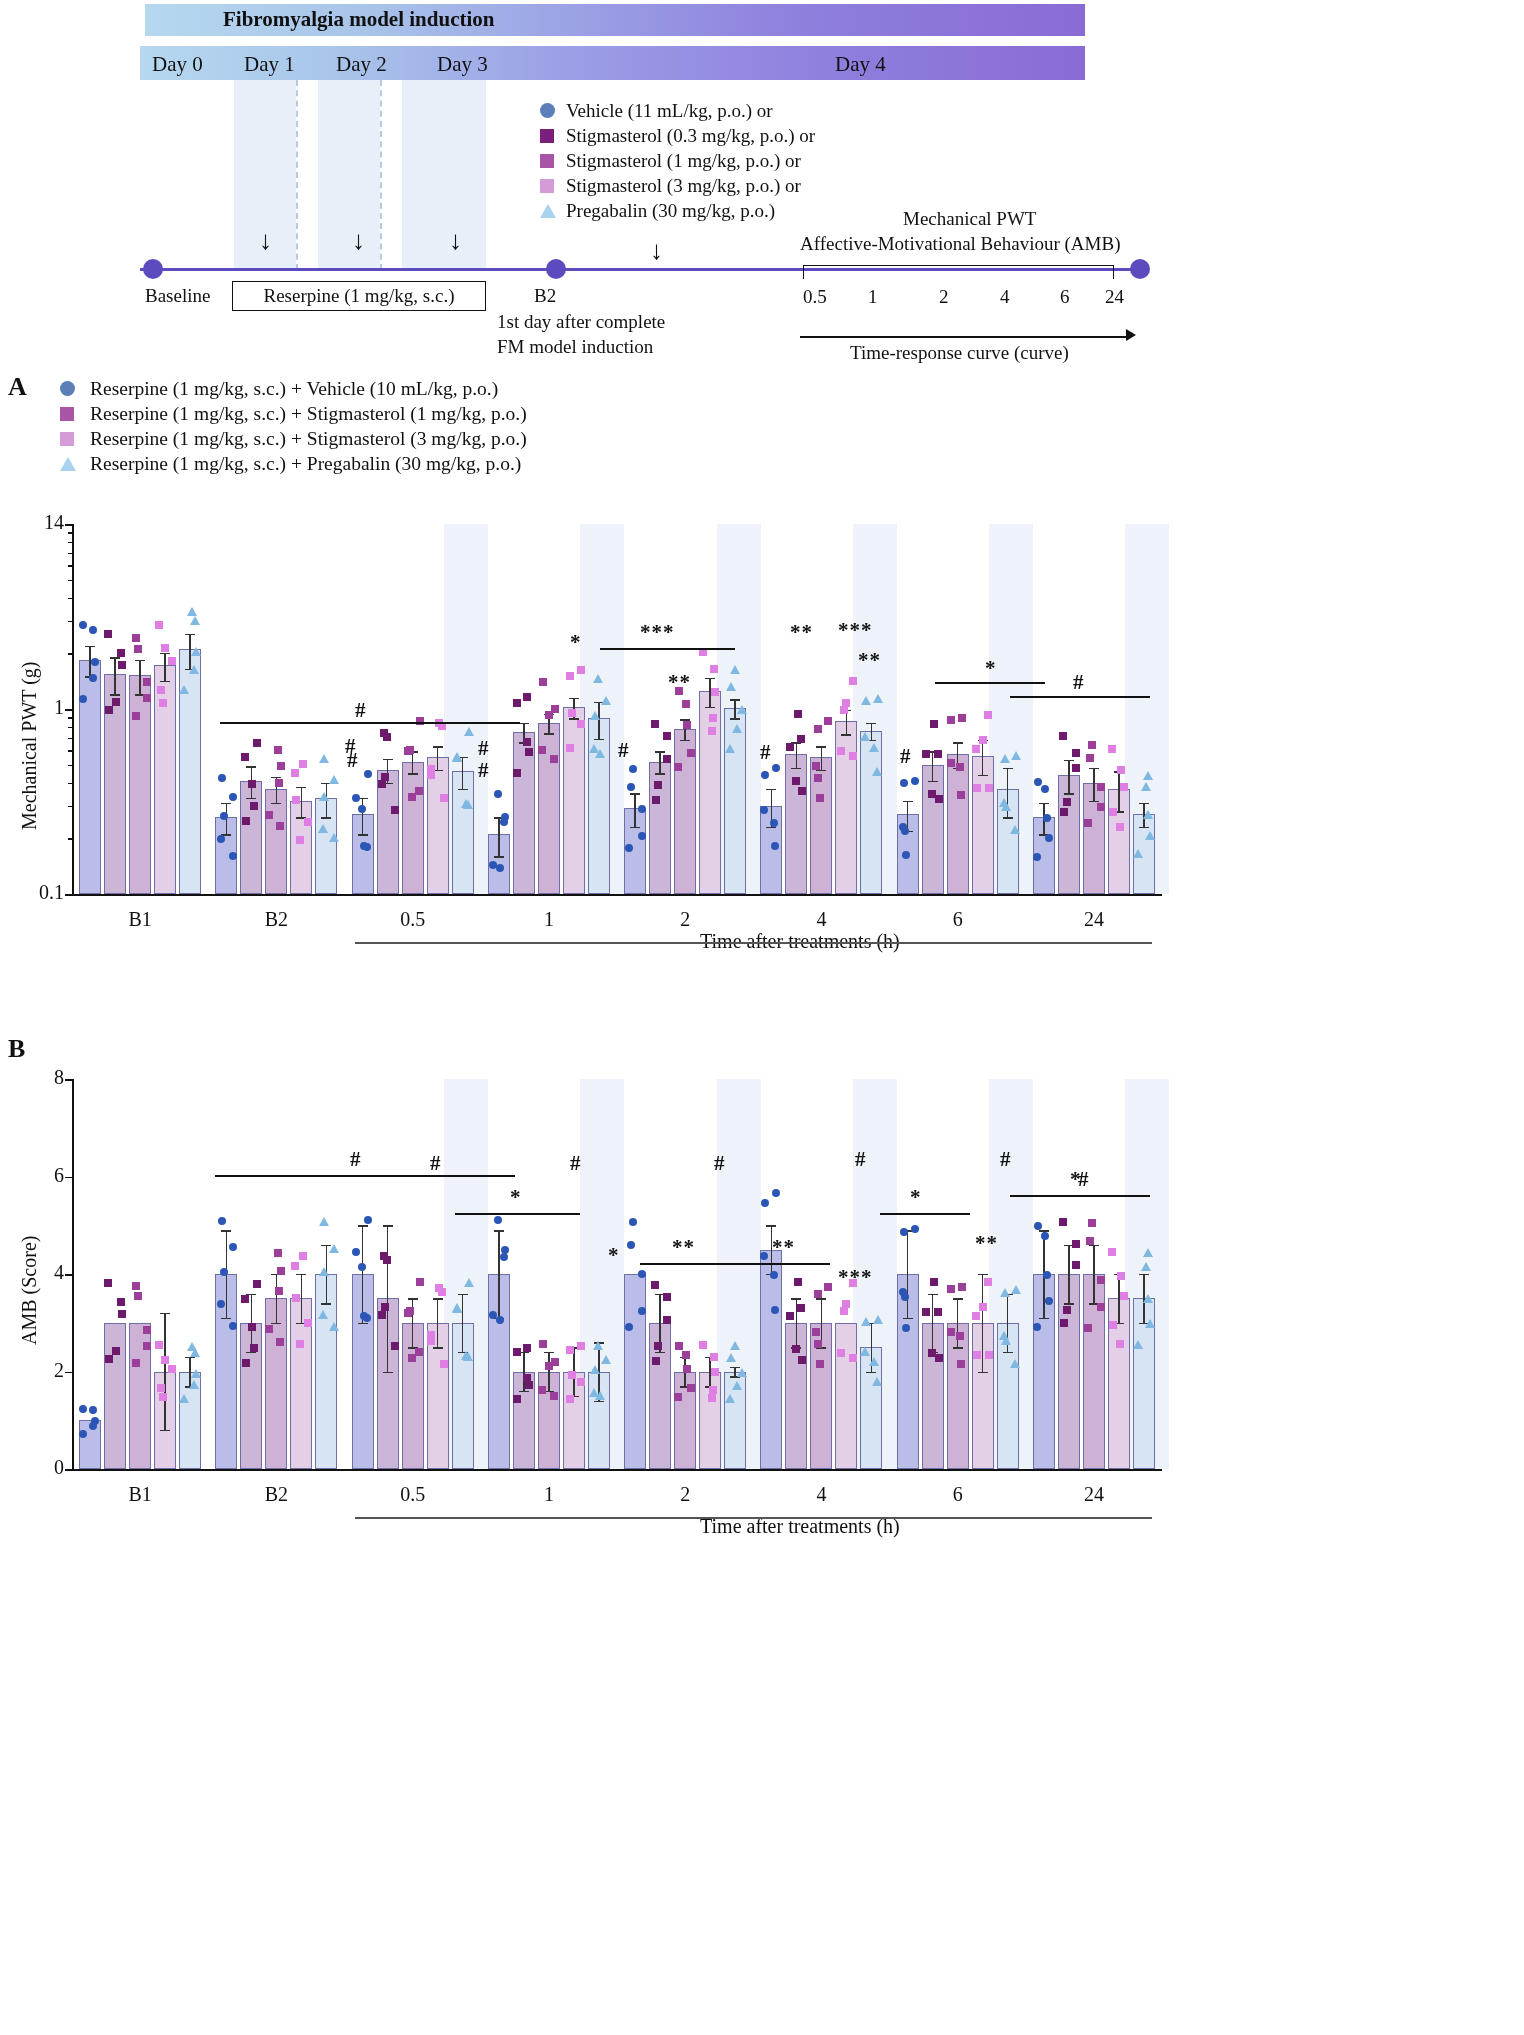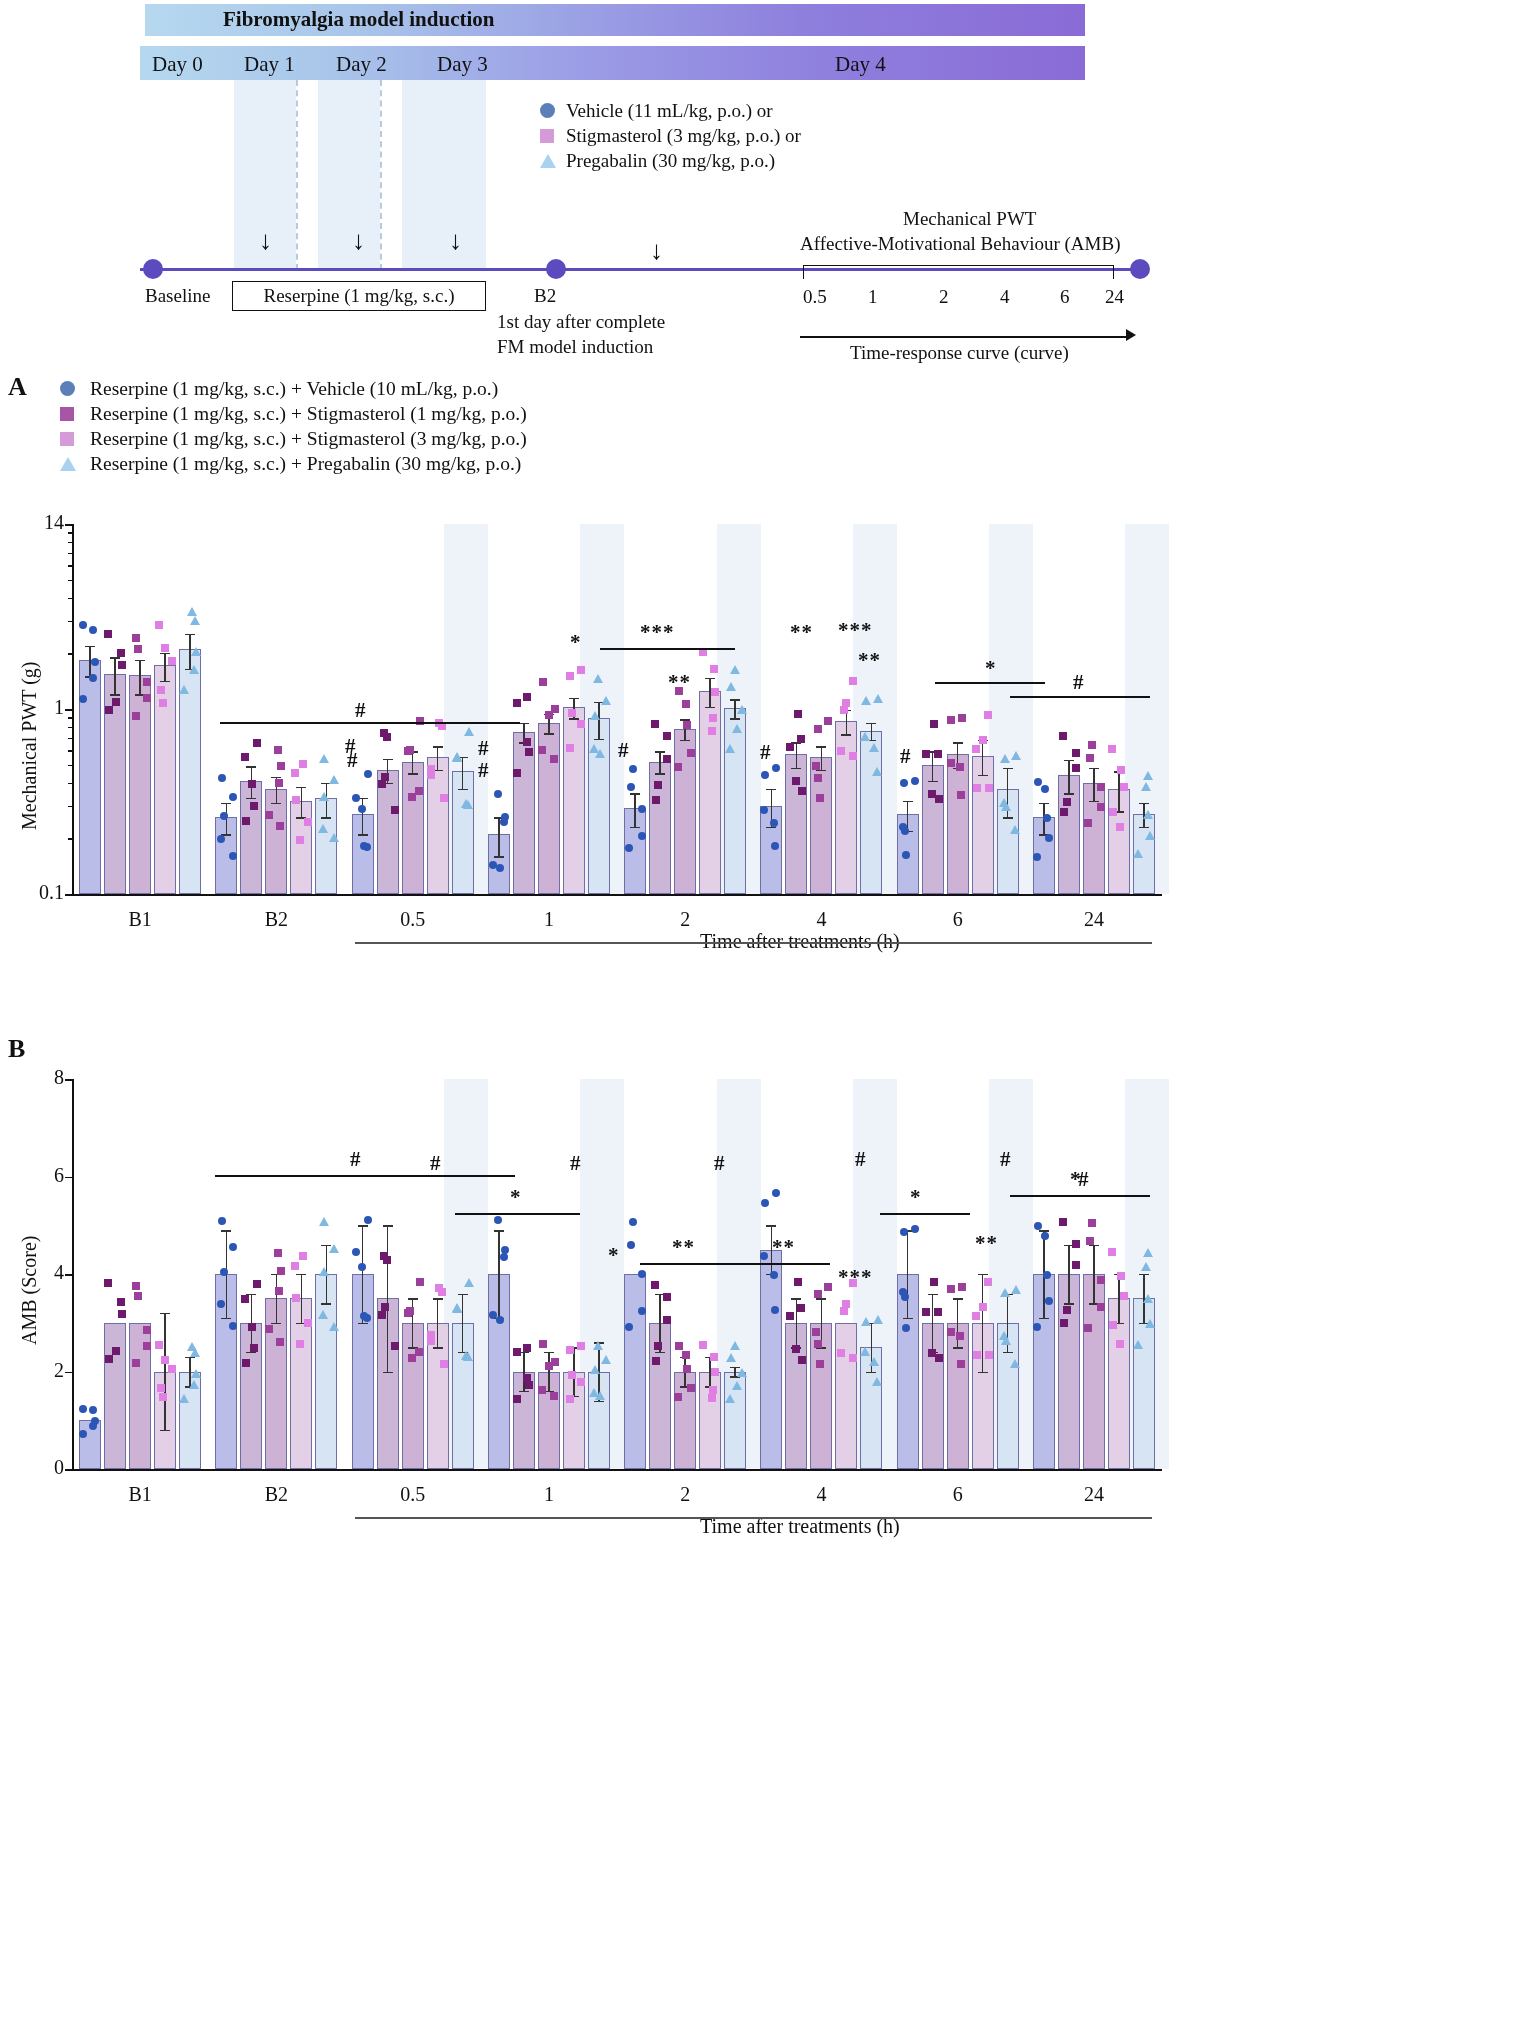--- a/index.html
+++ b/index.html
@@ -145,20 +145,32 @@
   <div class="tl-label" style="left:534px; top:285px; font-weight:normal;">B2</div>
   <div class="tl-label" style="left:497px; top:311px;">1st day after complete</div>
   <div class="tl-label" style="left:497px; top:336px;">FM model induction</div>
 
   <div class="legend-tl">
     <div class="row">
       <span class="mk">
           <span class="mk-circle"></span>
         </span>
       <span>Vehicle (11 mL/kg, p.o.) or</span>
+    </div>
+    <div class="row">
+      <span class="mk">
+          <span class="mk-sq-dark"></span>
+        </span>
+      <span>Stigmasterol (0.3 mg/kg, p.o.) or</span>
+    </div>
+    <div class="row">
+      <span class="mk">
+          <span class="mk-sq-mid"></span>
+        </span>
+      <span>Stigmasterol (1 mg/kg, p.o.) or</span>
     </div>
     <div class="row">
       <span class="mk">
           <span class="mk-sq-light"></span>
         </span>
       <span>Stigmasterol (3 mg/kg, p.o.) or</span>
     </div>
     <div class="row">
       <span class="mk">
           <span class="mk-tri"></span>

